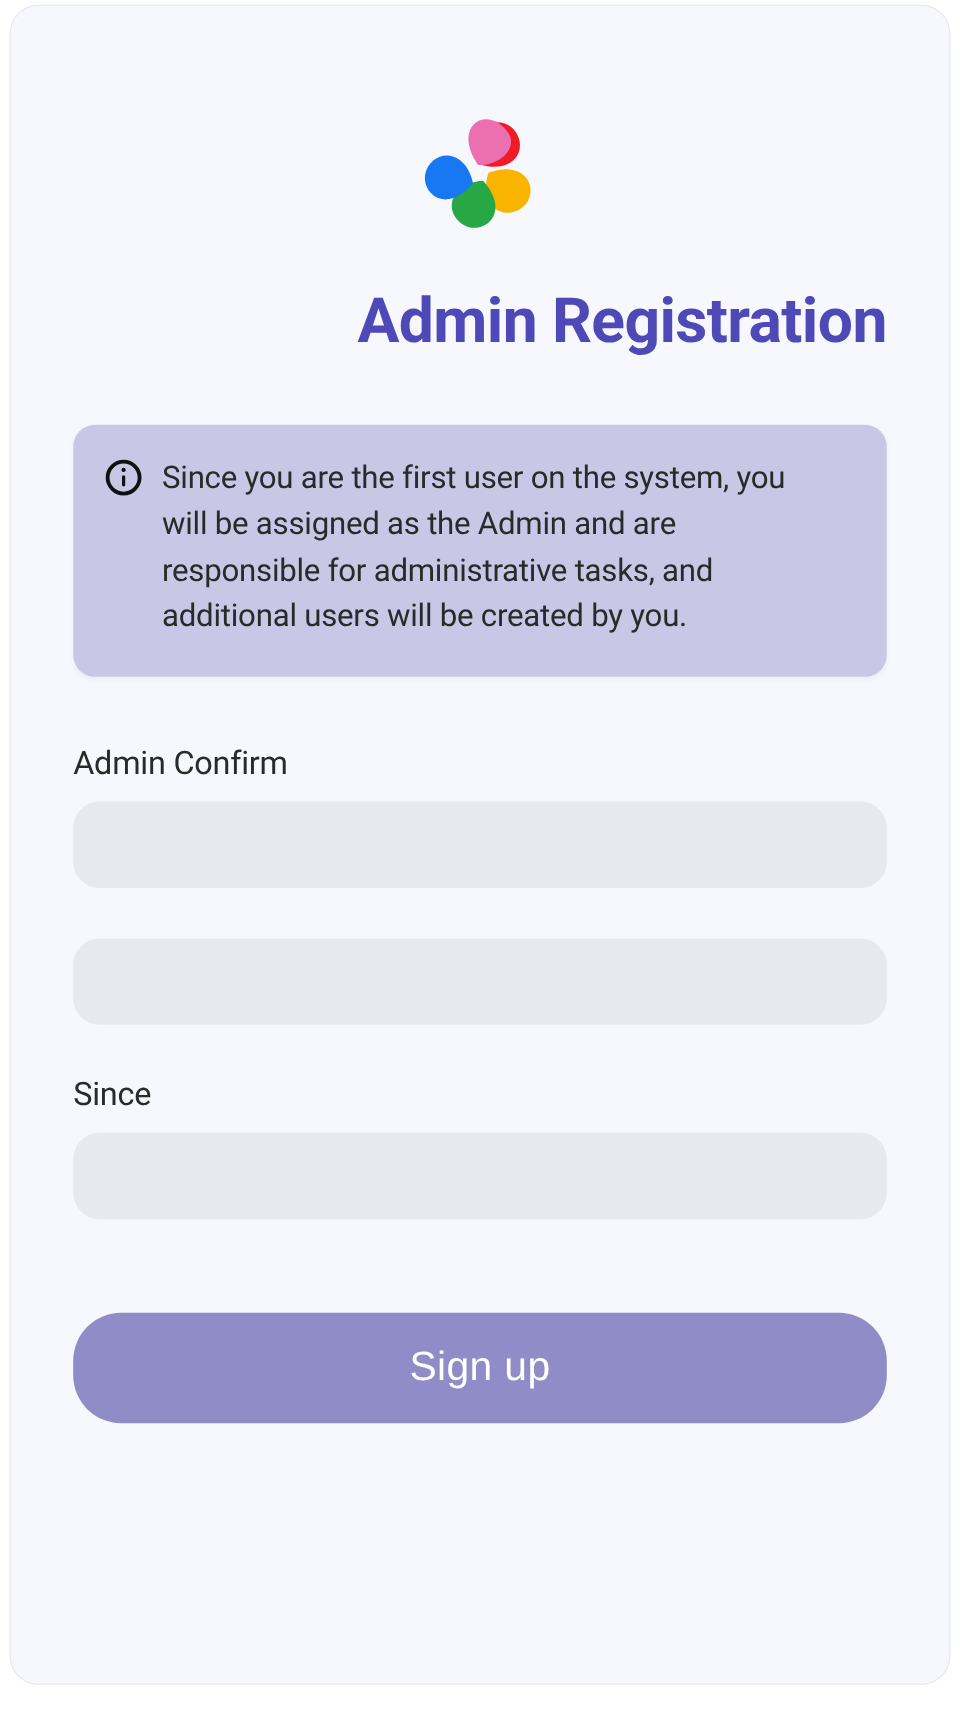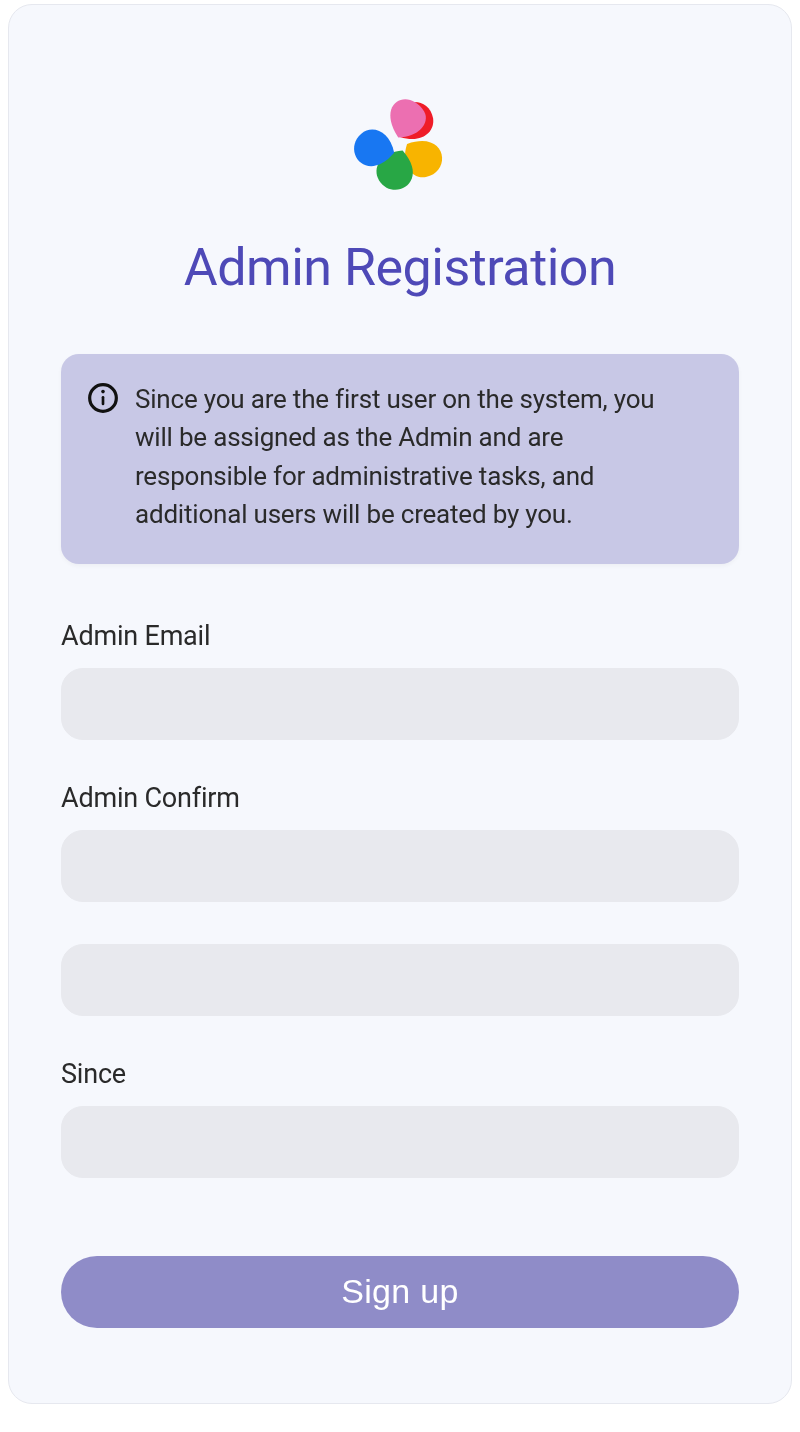--- a/index.html
+++ b/index.html
@@ -35,23 +35,23 @@
       border: 1px solid var(--border);
       border-radius: var(--radius-card);
       padding: 80px 52px 60px 52px;
     }
     .logo-wrap {
       display:flex;
       justify-content:center;
       margin-bottom: 30px;
     }
     .heading {
-      text-align: center;
+      text-align: right;
       font-size: 52px;
-      font-weight: 400;
+      font-weight: 700;
       color: var(--heading);
       margin: 0 0 56px 0;
       letter-spacing: -0.5px;
     }
     .info-panel {
       background: var(--panel);
       border-radius: var(--radius-panel);
       padding: 26px 44px 30px 26px;
       display: flex;
       gap: 16px;
@@ -87,21 +87,21 @@
       border: 1px solid var(--input-border);
       background: var(--input);
       font-size: 24px;
       padding: 0 24px;
       outline: none;
       color: var(--text);
     }
     .submit-btn {
       margin-top: 36px;
       width: 100%;
-      height: 72px;
+      height: 92px;
       border-radius: var(--radius-btn);
       background: var(--btn);
       color: var(--btn-text);
       border: none;
       font-size: 34px;
       font-weight: 500;
       cursor: pointer;
       letter-spacing: 0.3px;
     }
     
@@ -133,24 +133,20 @@
     <span class="icon">
       <svg viewBox="0 0 24 24" width="32" height="32">
         <circle cx="12" cy="12" r="10" fill="none" stroke="#111" stroke-width="2.4"></circle>
         <rect x="11" y="10.5" width="2" height="7" rx="1" fill="#111"></rect>
         <circle cx="12" cy="7.2" r="1.35" fill="#111"></circle>
       </svg>
     </span>
     <div class="msg">Since you are the first user on the system, you will be assigned as the Admin and are responsible for administrative tasks, and additional users will be created by you.</div>
   </div>
 
-  <div class="field">
-    <label class="field-label">Admin Email</label>
-    <input class="field-input" type="email" value="" style="">
-  </div>
 
   <div class="field">
     <label class="field-label">Admin Confirm</label>
     <input class="field-input" type="password" value="" style="">
   </div>
 
   <div class="field">
     <input class="field-input" type="password" value="" style="">
   </div>
 

